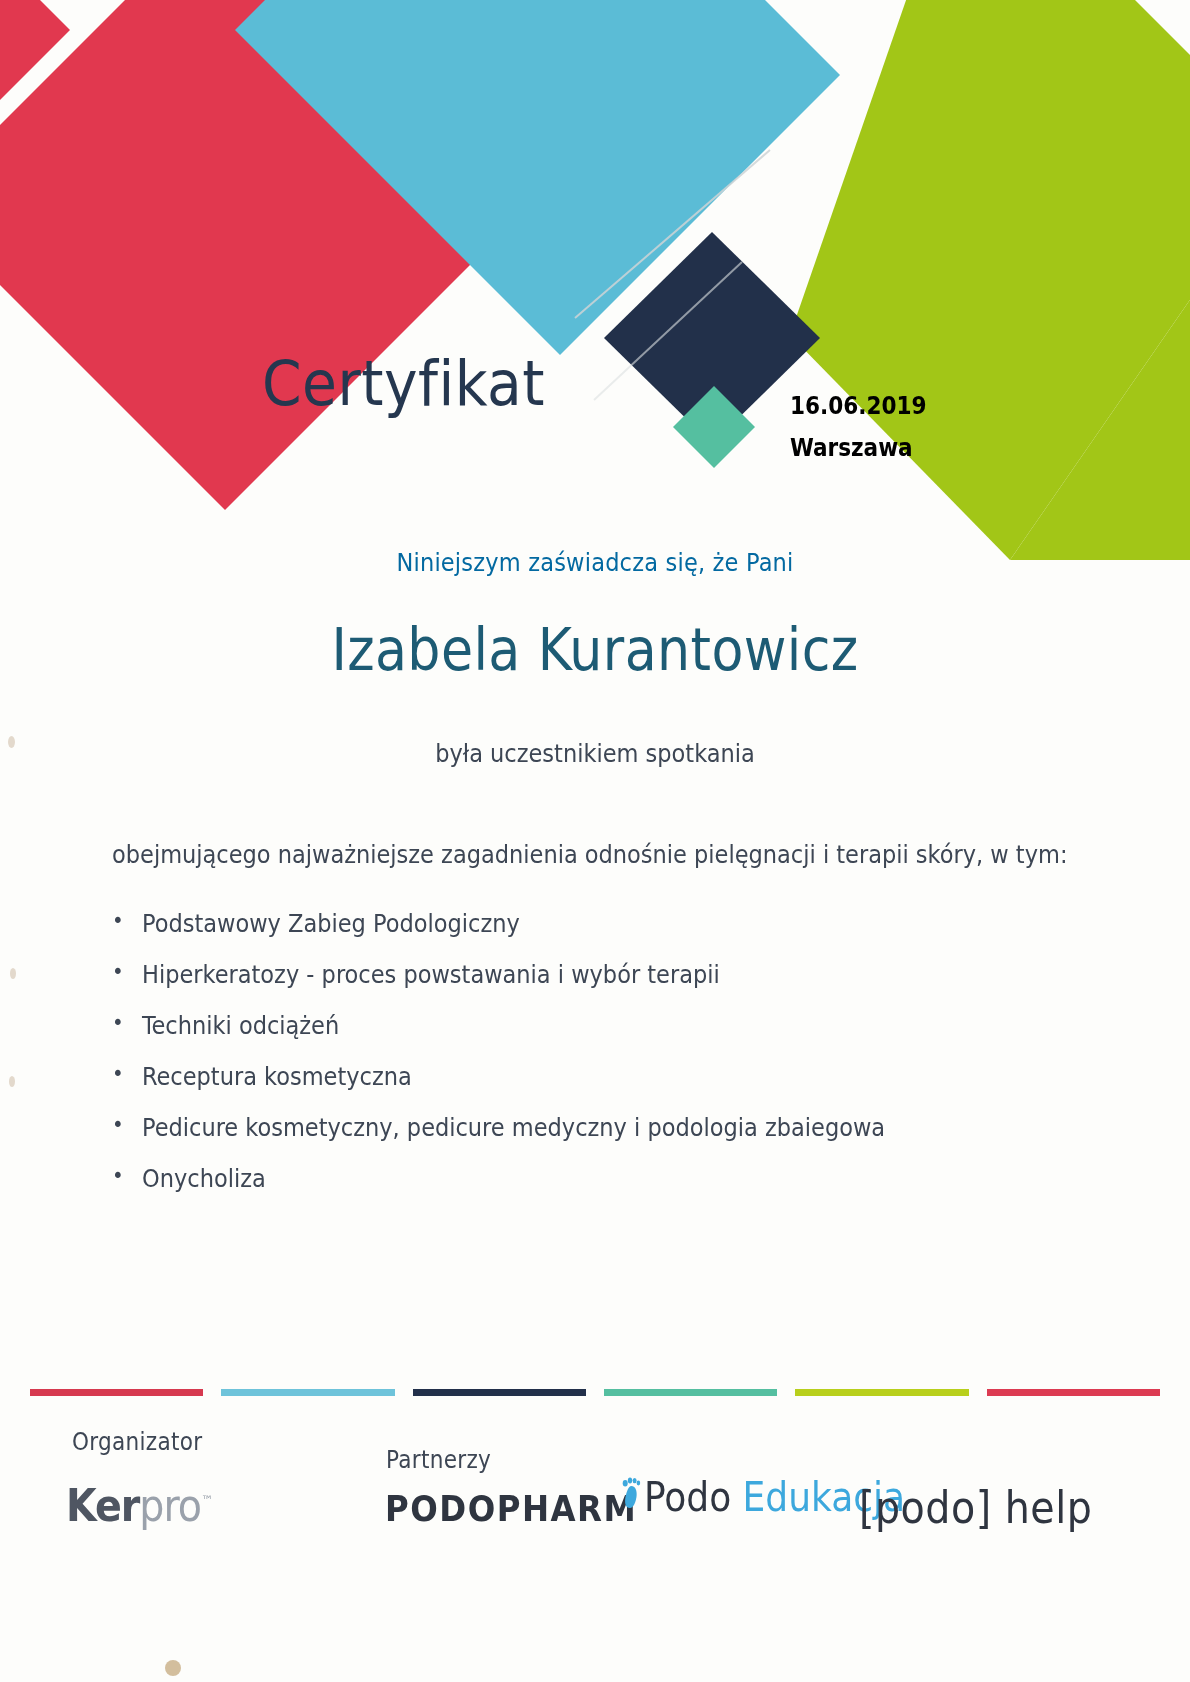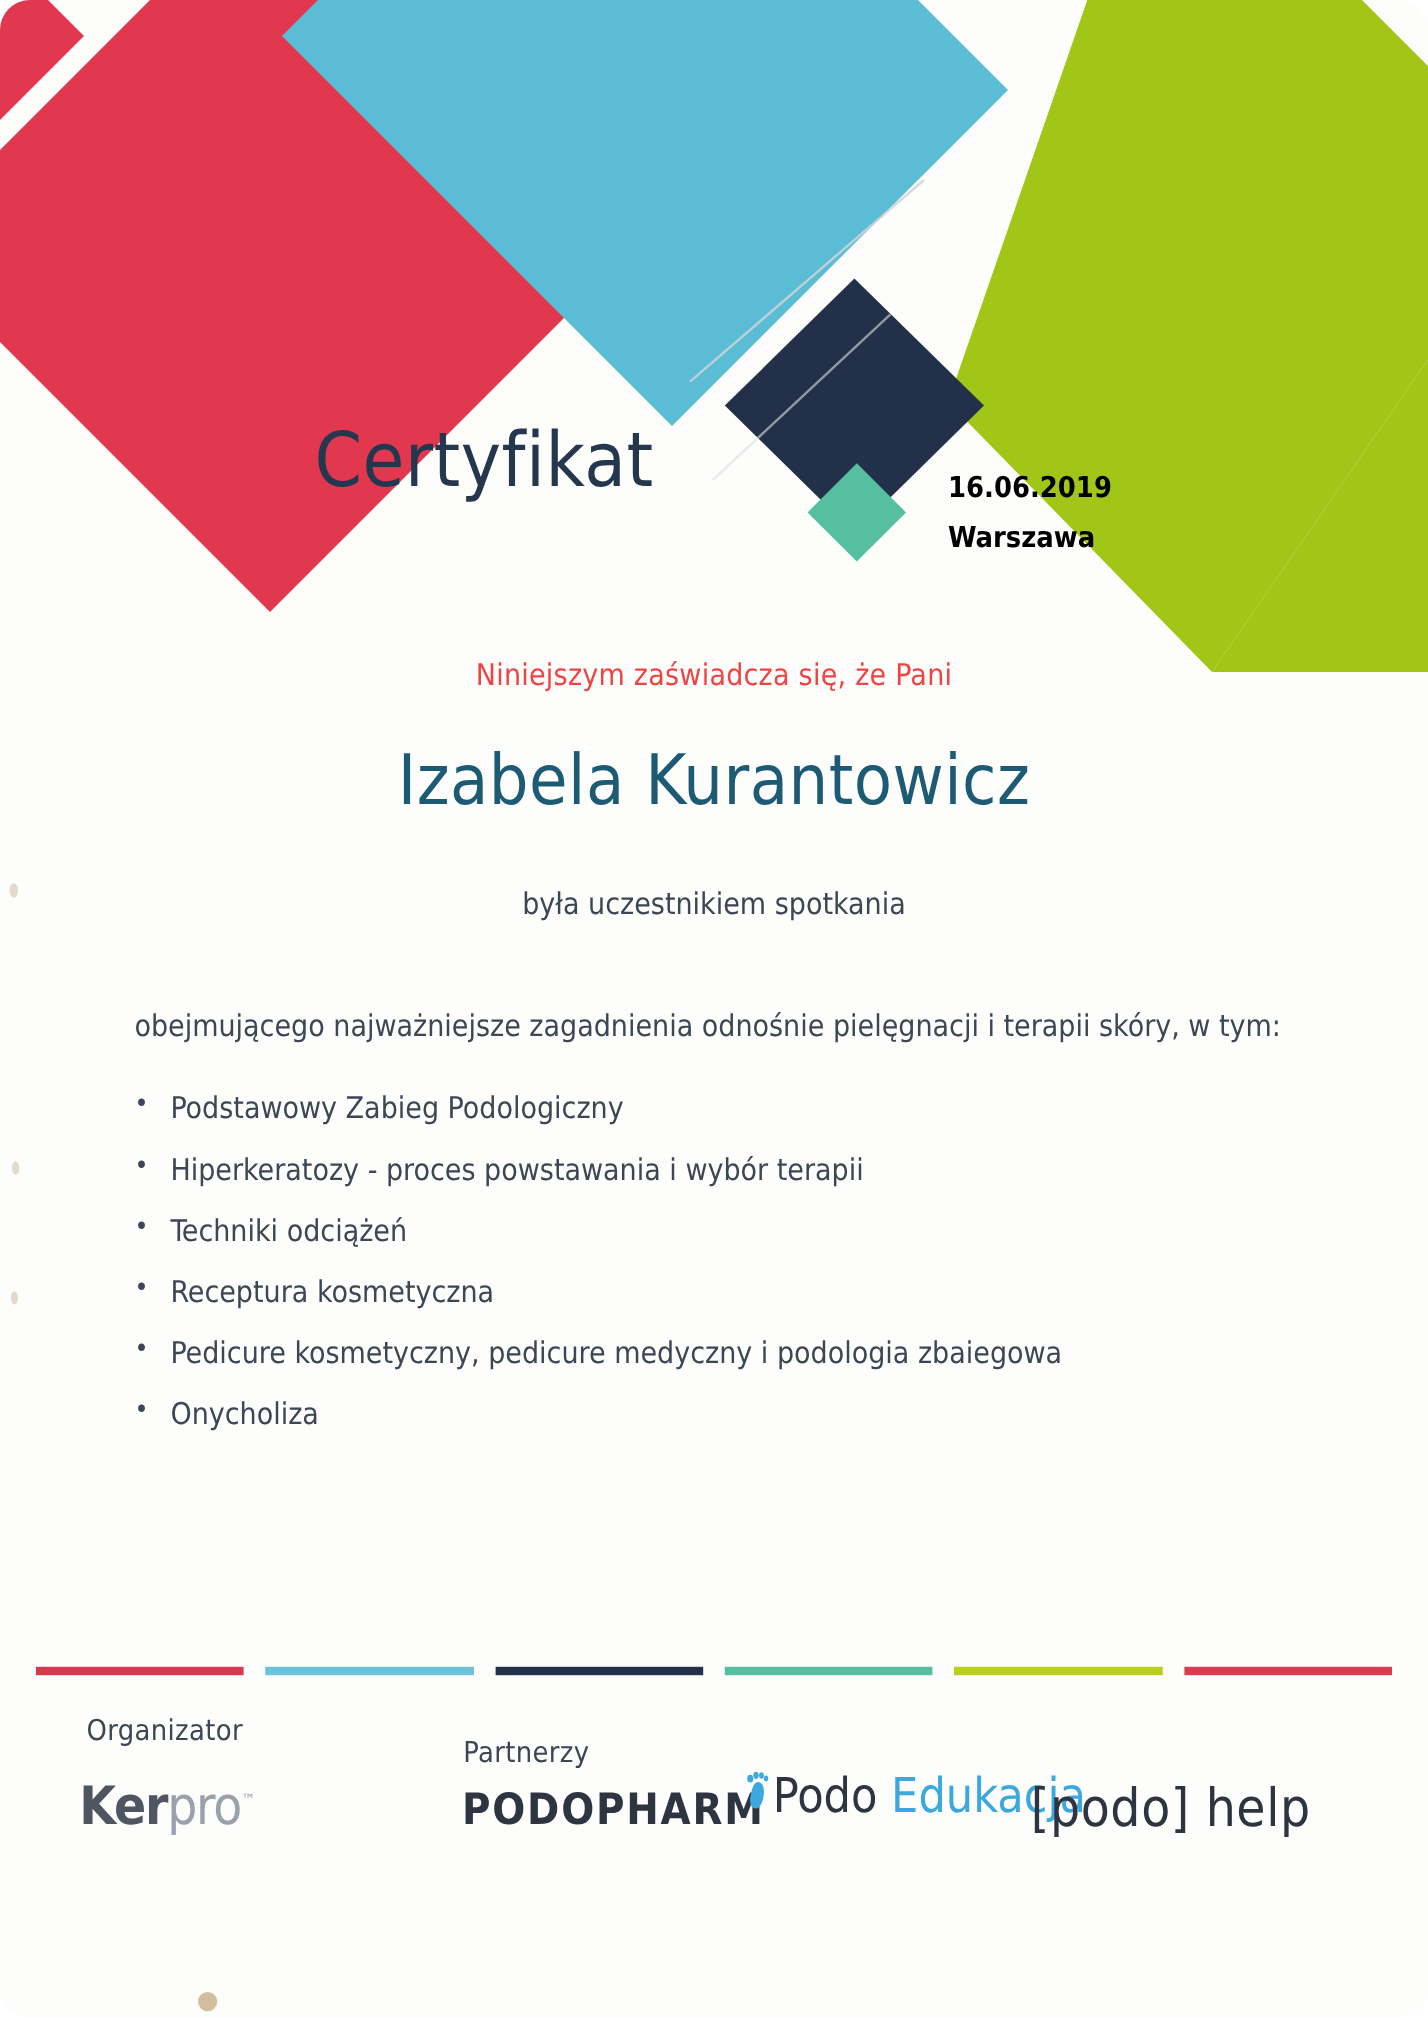--- a/index.html
+++ b/index.html
@@ -9,21 +9,20 @@
   }
   body {
     font-family: "DejaVu Sans Condensed", "Liberation Sans", sans-serif;
   }
   .page {
     position: relative;
     width: 1190px;
     height: 1682px;
     background: #fdfdfb;
     overflow: hidden;
-    border-radius: 25px;
   }
 
   
   .deco {
     position: absolute;
     left: 0; top: 0;
     width: 1190px;
     height: 560px;
     overflow: hidden;
     pointer-events: none;
@@ -57,21 +56,21 @@
   
   .body-wrap {
     position: absolute;
     left: 0;
     top: 548px;
     width: 1190px;
   }
   .lead {
     text-align: center;
     font-size: 25px;
-    color: #ef4444;
+    color: #0369a1;
     font-weight: 400;
     letter-spacing: 0.2px;
   }
   .recipient {
     text-align: center;
     font-size: 58px;
     color: #1d5b74;
     font-weight: 500;
     letter-spacing: 0.4px;
     margin-top: 42px;

